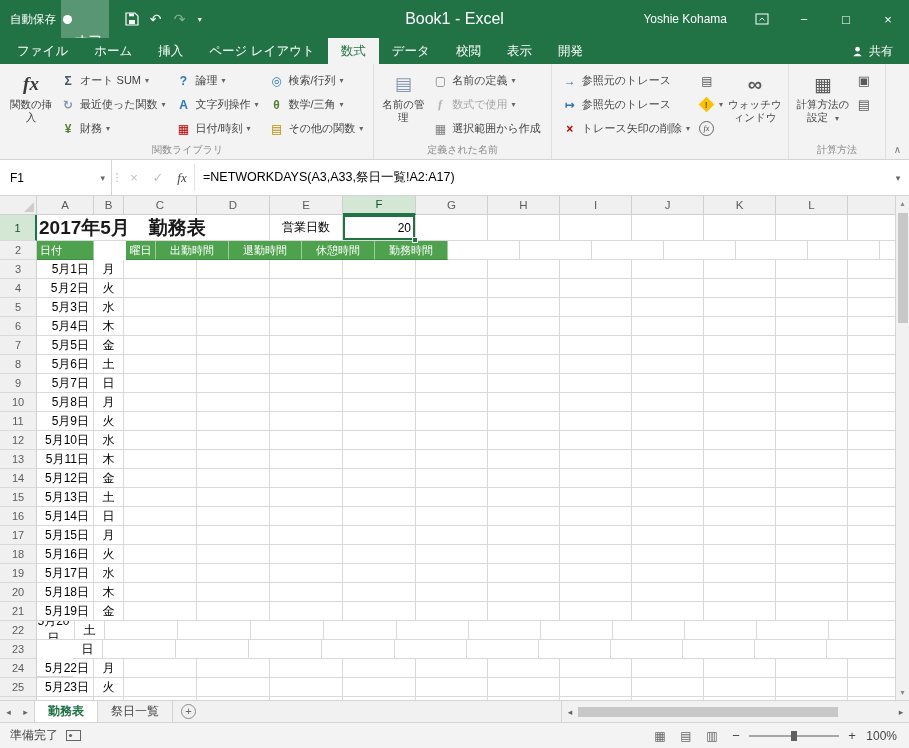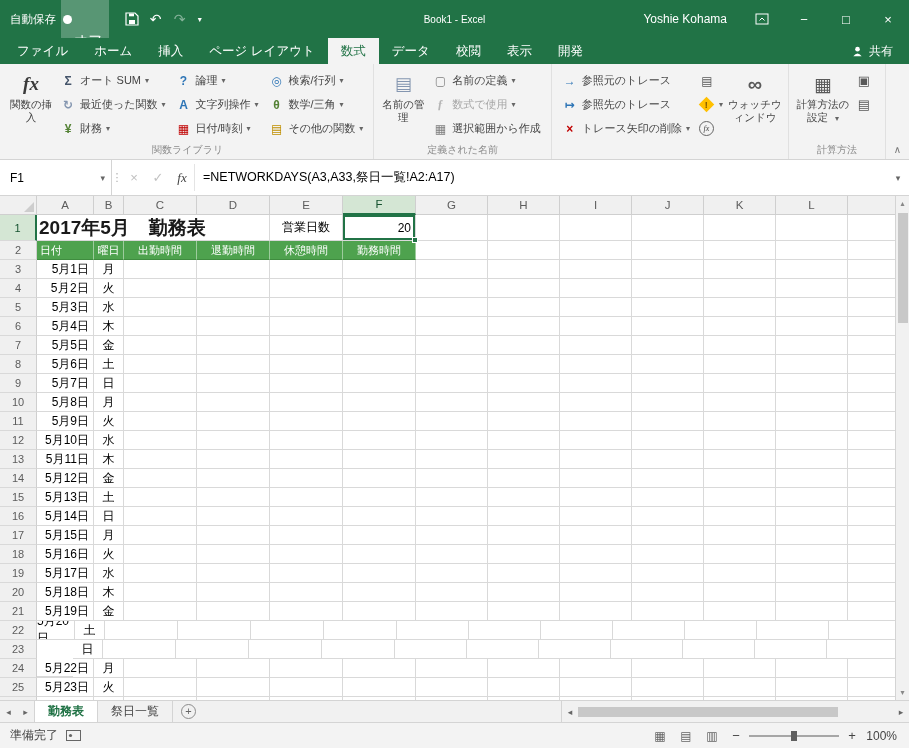--- a/index.html
+++ b/index.html
@@ -9,21 +9,21 @@
   
   .titlebar { position:absolute; top:0; left:0; right:0; height:38px; background:#217346; color:#fff; display:flex; align-items:center; padding-left:10px; }
   .autosave { display:flex; align-items:center; gap:5px; font-size:11.5px; }
   .as-pill { display:inline-flex; align-items:center; gap:2px; background:rgba(255,255,255,.25); border-radius:8px; padding:1px 6px 1px 2px; }
   .as-knob { width:9px; height:9px; border-radius:50%; background:#fff; display:inline-block; }
   .as-state { font-size:14px;margin-top:44px; }
   .qat { display:flex; align-items:center; margin-left:12px; gap:2px; }
   .qbtn { min-width:22px; height:24px; display:inline-flex; align-items:center; justify-content:center; font-size:14px; color:#fff; }
   .qbtn.dim { opacity:.45; }
   .qbtn.qsmall { font-size:8px; min-width:14px; }
-  .tbtitle { position:absolute; left:50%; transform:translateX(-50%); font-size:10px; }
+  .tbtitle { position:absolute; left:50%; transform:translateX(-50%); font-size:16px; }
   .tbright { margin-left:auto; display:flex; align-items:center; height:100%; }
   .tbuser { font-size:12px; margin-right:14px; }
   .wbtn { width:42px; height:38px; display:inline-flex; align-items:center; justify-content:center; font-size:13px; color:#fff; }
 
   
   .tabrow { position:absolute; top:38px; left:0; right:0; height:26px; background:#217346; display:flex; align-items:flex-end; padding-left:4px; }
   .rtab { height:26px; line-height:26px; padding:0 13px; color:#fff; font-size:12.5px; white-space:nowrap; }
   .rtab.active { background:#f3f3f3; color:#217346; }
   .tellme { display:flex; align-items:center; gap:6px; color:#fff; font-size:12px; height:26px; margin-left:64px; white-space:nowrap; }
   .share { margin-left:auto; display:flex; align-items:center; gap:5px; color:#fff; font-size:12px; height:26px; margin-right:16px; }
@@ -378,21 +378,21 @@
           <div class="gcell" style="width: 72px;"></div>
           <div class="gcell" style="width: 72px;"></div>
           <div class="gcell fillc"></div>
           <div class="sheet-title">2017年5月　勤務表</div>
         </div>
       </div>
       <div class="grow" style="height: 19px;">
         <div class="rnum">2</div>
         <div class="cells">
           <div class="gcell hcell h-left" style="width: 57px;">日付</div>
-          <div class="gcell hcell" style="width: 30px;">曜日</div>
+          <div class="gcell hcell" style="width: 30px; margin-left: 32px;">曜日</div>
           <div class="gcell hcell" style="width: 73px;">出勤時間</div>
           <div class="gcell hcell" style="width: 73px;">退勤時間</div>
           <div class="gcell hcell" style="width: 73px;">休憩時間</div>
           <div class="gcell hcell" style="width: 73px;">勤務時間</div>
           <div class="gcell" style="width: 72px;"></div>
           <div class="gcell" style="width: 72px;"></div>
           <div class="gcell" style="width: 72px;"></div>
           <div class="gcell" style="width: 72px;"></div>
           <div class="gcell" style="width: 72px;"></div>
           <div class="gcell" style="width: 72px;"></div>
@@ -734,21 +734,21 @@
           <div class="gcell" style="width: 73px;"></div>
           <div class="gcell" style="width: 72px;"></div>
           <div class="gcell" style="width: 72px;"></div>
           <div class="gcell" style="width: 72px;"></div>
           <div class="gcell" style="width: 72px;"></div>
           <div class="gcell" style="width: 72px;"></div>
           <div class="gcell" style="width: 72px;"></div>
           <div class="gcell fillc"></div>
         </div>
       </div>
-      <div class="grow" style="height: 19px;">
+      <div class="grow" style="height: 19px; text-align: center;">
         <div class="rnum">22</div>
         <div class="cells">
           <div class="gcell c-right" style="width: 38px;">5月20日</div>
           <div class="gcell c-center" style="width: 30px;">土</div>
           <div class="gcell" style="width: 73px;"></div>
           <div class="gcell" style="width: 73px;"></div>
           <div class="gcell" style="width: 73px;"></div>
           <div class="gcell" style="width: 73px;"></div>
           <div class="gcell" style="width: 72px;"></div>
           <div class="gcell" style="width: 72px;"></div>

